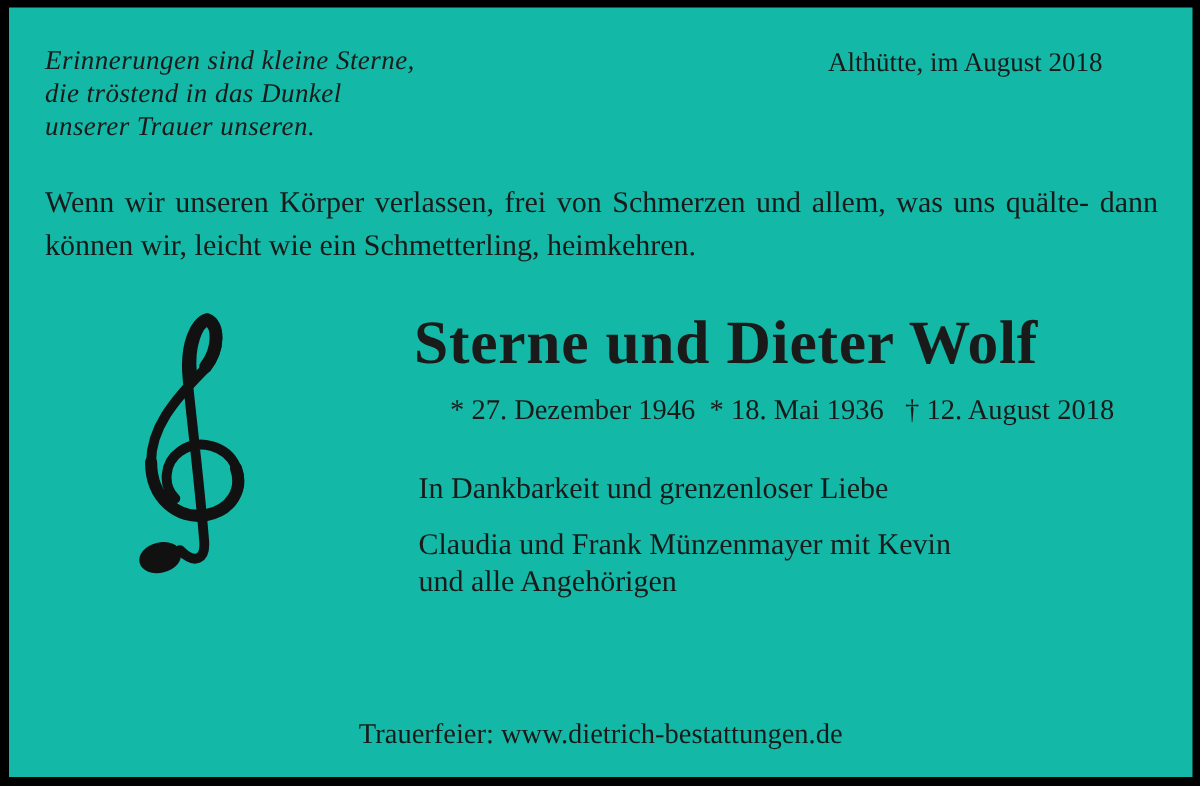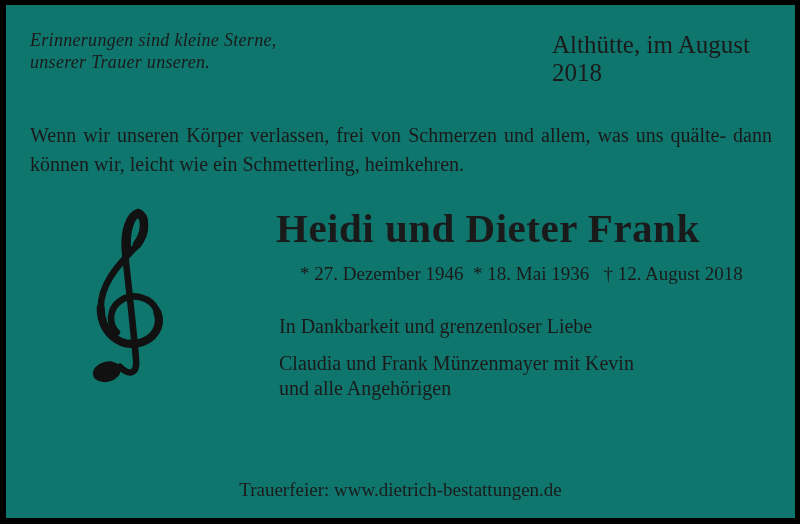--- a/index.html
+++ b/index.html
@@ -6,35 +6,35 @@
   body {
     width: 800px; height: 524px;
     background: #000;
     font-family: "Liberation Serif", serif;
     position: relative;
     overflow: hidden;
   }
   .page {
     position: absolute;
     top: 5px; left: 6px; right: 5px; bottom: 6px;
-    background: #0f766e;
+    background: #14b8a6;
     color: #1a1a1a;
   }
   .abs { position: absolute; }
 
   .quote {
     left: 24px; top: 24px;
     font-style: italic;
     font-size: 18px;
     line-height: 22px;
     letter-spacing: 0.3px;
   }
   .dateline {
     left: 546px; top: 26px;
-    font-size: 25px;
+    font-size: 18px;
   }
   .intro {
     left: 24px; top: 116px; width: 742px;
     font-size: 20px;
     line-height: 29px;
     text-align: justify;
   }
   .clef-box { left: 70px; top: 198px; width: 102px; height: 192px; }
   .name {
     left: 270px; top: 199px; width: 500px;
@@ -71,37 +71,38 @@
     font-size: 19px;
   }
 </style>
 </head>
 <body>
 
 <div class="page">
 
   <div class="abs quote">
     <div>Erinnerungen sind kleine Sterne,</div>
+    <div>die tröstend in das Dunkel</div>
     <div>unserer Trauer unseren.</div>
   </div>
 
   <div class="abs dateline">Althütte, im August 2018</div>
 
   <div class="abs intro">Wenn wir unseren Körper verlassen, frei von Schmerzen und allem, was uns quälte- dann können wir, leicht wie ein Schmetterling, heimkehren.</div>
 
   <svg class="abs clef-box" viewBox="0 0 100 190" xmlns="http://www.w3.org/2000/svg" aria-hidden="true">
     <g fill="none" stroke="#111" stroke-linecap="round">
       <path stroke-width="6.5" d="M43,162 C53,172 60,168 59,156 C56,118 50,70 48,48 C46,26 53,11 61,10 C70,13 70,30 60,42 C38,64 24,82 24,104 C24,128 42,142 60,139 C78,136 86,121 80,107 C74,93 55,88 43,97 C33,104 31,119 40,128"></path>
       <path stroke-width="8.5" d="M50,46 C48,27 54,12 61,10 C69,13 69,29 60,41"></path>
       <path stroke-width="8" d="M24,104 C24,128 42,142 60,139 C77,136 85,122 80,108"></path>
     </g>
     <ellipse cx="30" cy="167" rx="14" ry="10" fill="#111" transform="rotate(-14 30 167)"></ellipse>
   </svg>
 
-  <h1 class="abs name">Heidi und Dieter Frank</h1>
+  <h1 class="abs name">Sterne und Dieter Wolf</h1>
 
   <div class="abs dates">* 27. Dezember 1946  * 18. Mai 1936   † 12. August 2018</div>
 
   <div class="abs family">
     <div>Claudia und Frank Münzenmayer mit Kevin</div>
     <div>und alle Angehörigen</div>
   </div>
 
   <div class="abs gratitude">In Dankbarkeit und grenzenloser Liebe</div>
 

